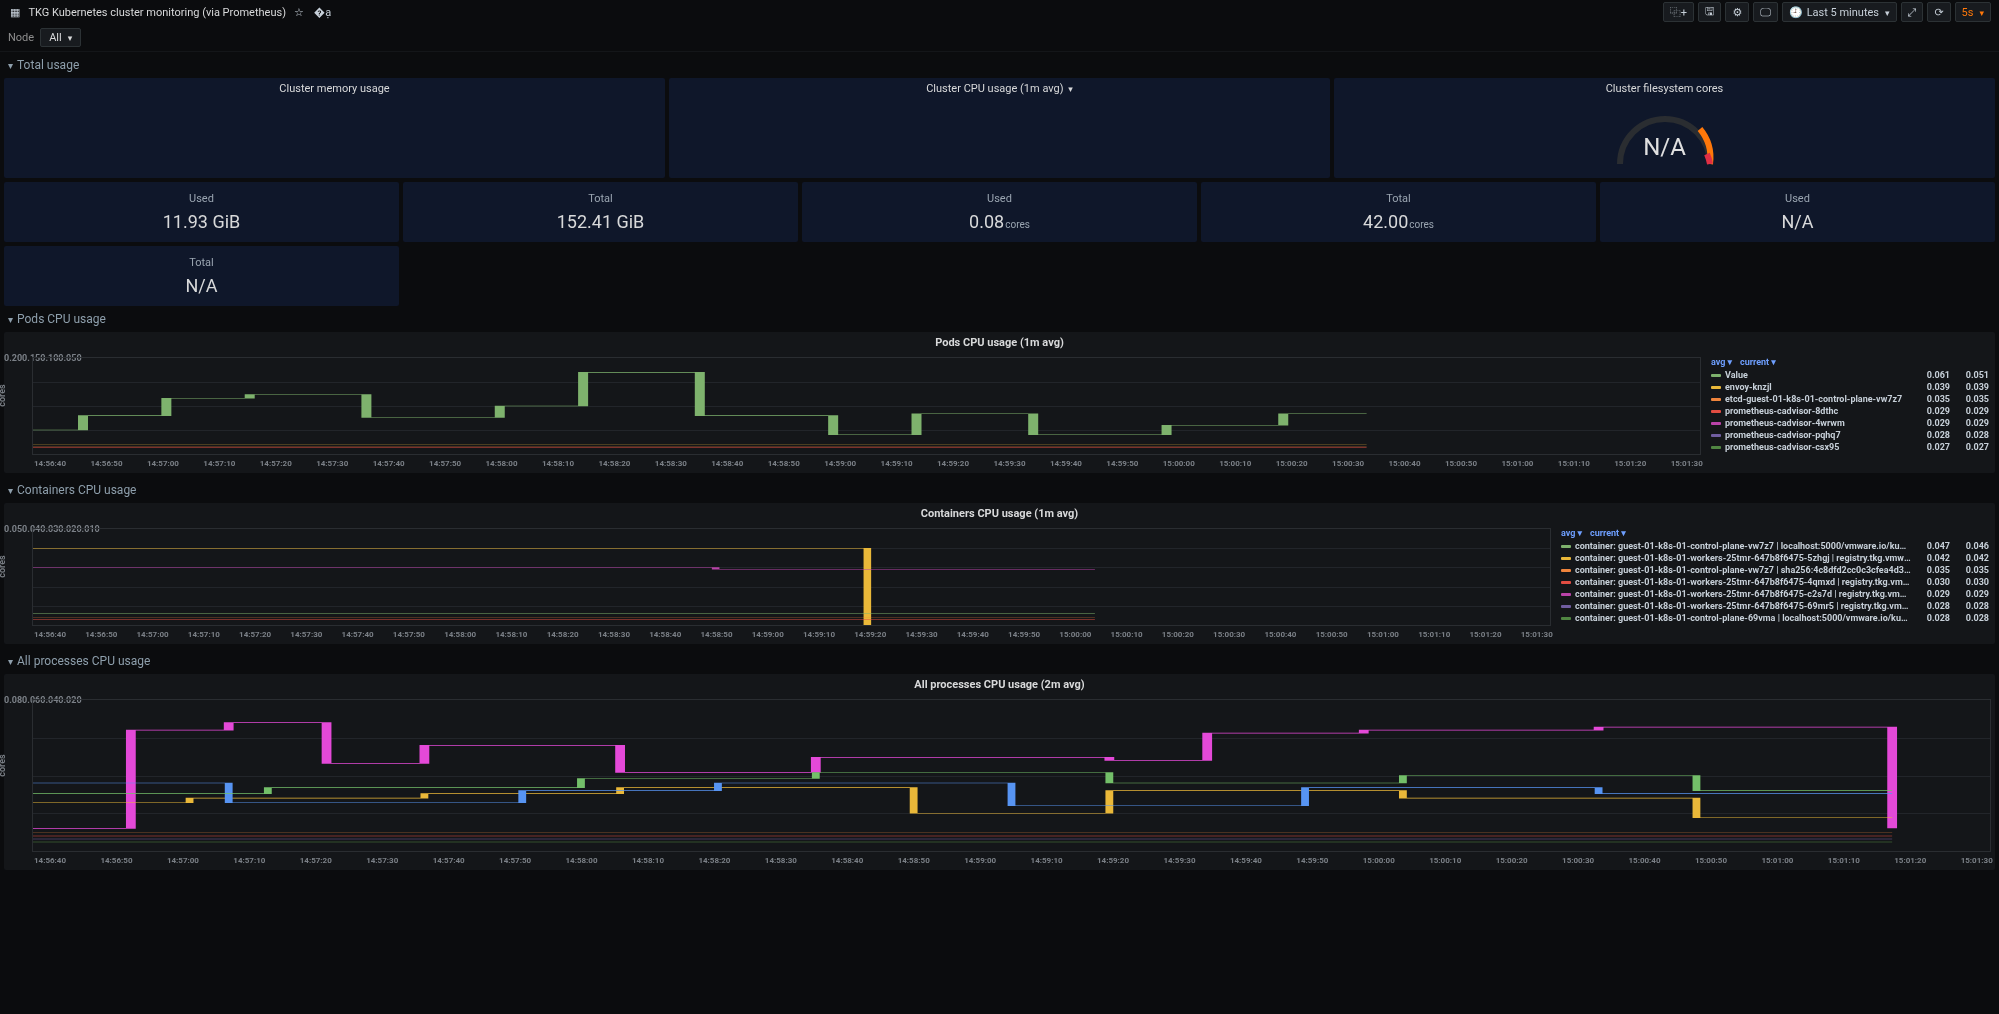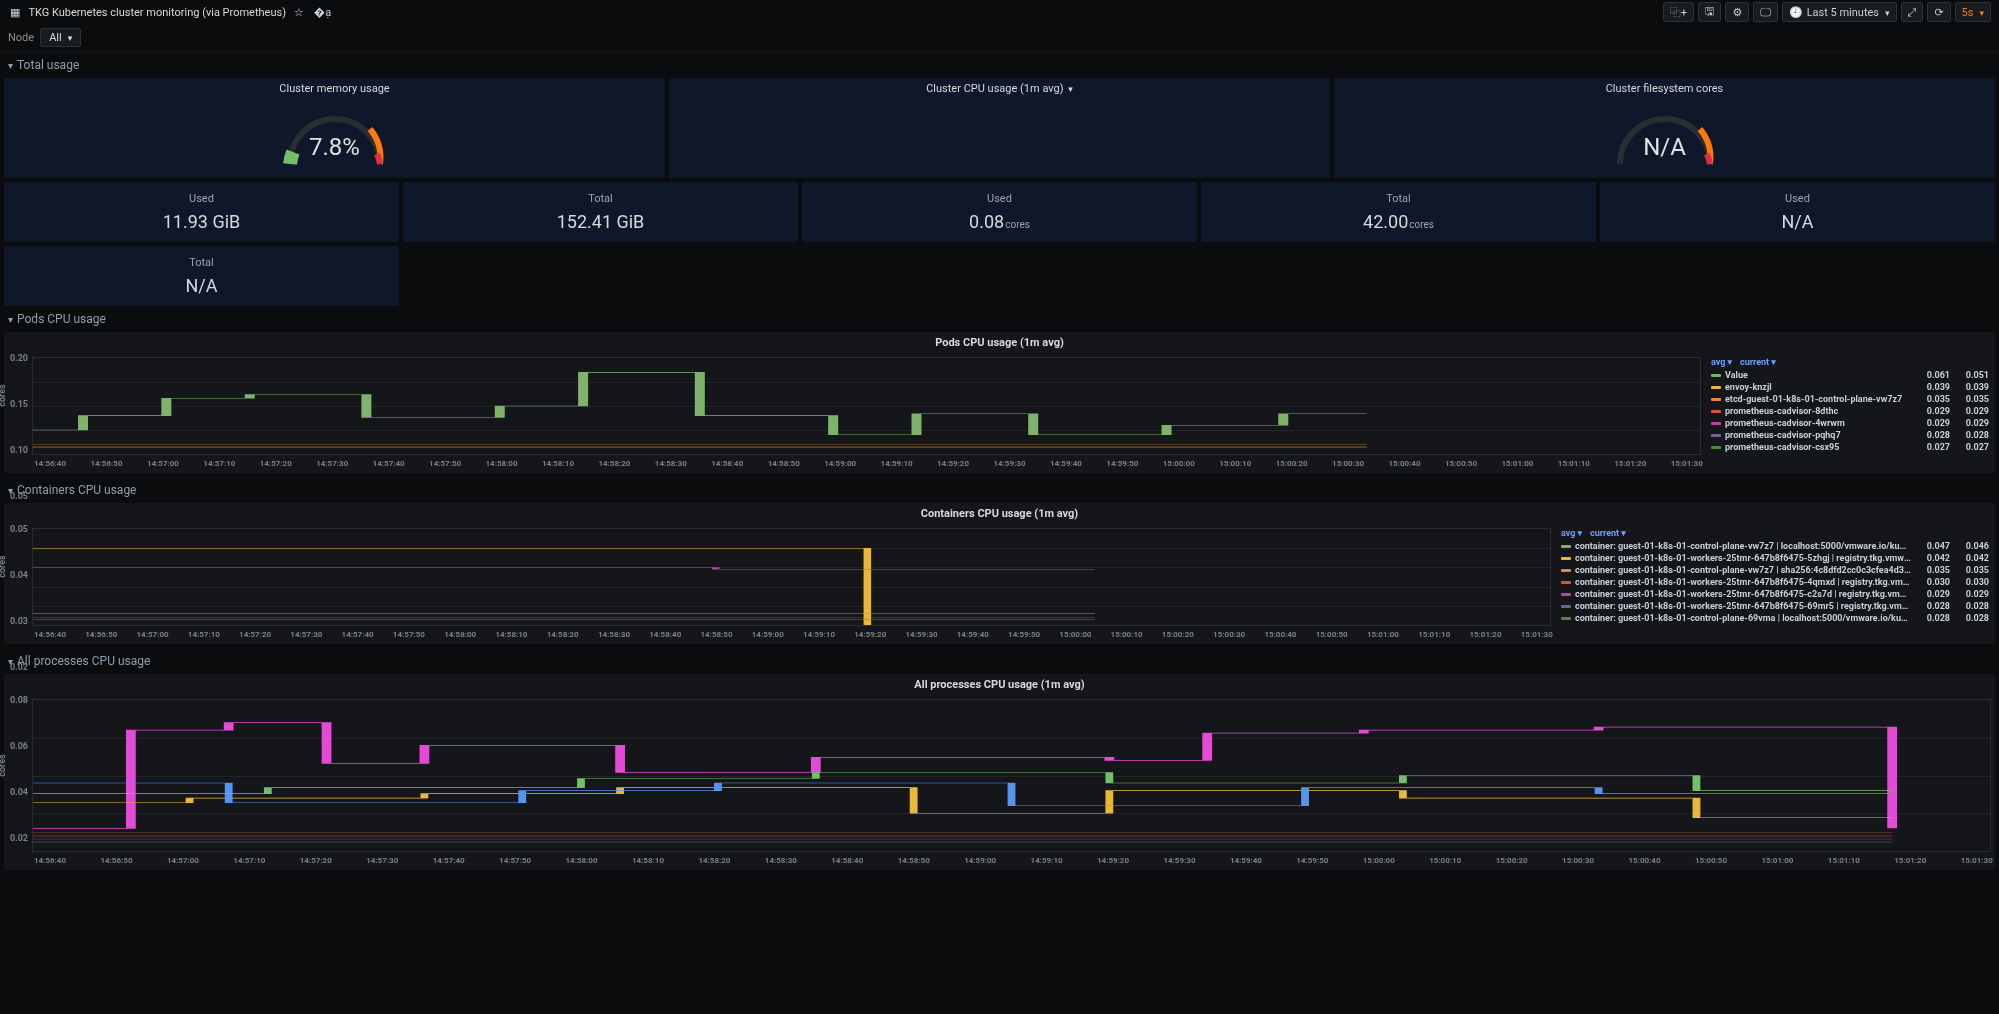--- a/index.html
+++ b/index.html
@@ -144,27 +144,25 @@
   font-size: 9px;
 }
 .legend-val { text-align: right; font-size: 9px; }
 .axis-y {
   position: absolute;
   left: 0;
   top: 0;
   bottom: 18px;
   width: 28px;
   display: flex;
-  flex-direction: column;
   justify-content: space-between;
   font-size: 9px;
   color: #7b8087;
   text-align: right;
   padding-right: 4px;
-  gap: 36px;
 }
 .axis-y-label {
   position: absolute;
   left: -2px;
   top: 50%;
   transform: rotate(-90deg) translateX(50%);
   transform-origin: left center;
   font-size: 9px;
   color: #7b8087;
 }
@@ -235,29 +233,20 @@
 </div>
 
 <div class="row-header">
   <span class="chev">▾</span>
   <span>Total usage</span>
 </div>
 
 <div class="panel-row three">
   <div class="panel gauge-panel">
     <div class="panel-title">Cluster memory usage</div>
-    <div class="gauge-body">
-      <svg class="gauge-svg" width="120" height="70" viewBox="0 0 120 70">
-        <path d="M 15 60 A 45 45 0 0 1 105 60" stroke="#2a2d31" stroke-width="6" fill="none"></path>
-        <path d="M 15 60 A 45 45 0 0 1 18 48" stroke="#73BF69" stroke-width="14" fill="none"></path>
-        <path d="M 95 25 A 45 45 0 0 1 105 60" stroke="#FF780A" stroke-width="6" fill="none"></path>
-        <path d="M 102 50 A 45 45 0 0 1 105 60" stroke="#E02F44" stroke-width="6" fill="none"></path>
-      </svg>
-      <span class="gauge-value">7.8%</span>
-    </div>
   </div>
   <div class="panel gauge-panel">
     <div class="panel-title">
       <span>Cluster CPU usage (1m avg)</span>
       <span class="chevron-down"></span>
     </div>
   </div>
   <div class="panel gauge-panel">
     <div class="panel-title">Cluster filesystem cores</div>
     <div class="gauge-body">
@@ -521,21 +510,21 @@
         </div>
       </div>
   </div>
 </div>
 
 <div class="row-header">
   <span class="chev">▾</span>
   <span>All processes CPU usage</span>
 </div>
 <div class="chart-panel">
-  <div class="chart-title">All processes CPU usage (1m avg)</div>
+  <div class="chart-title">All processes CPU usage (2m avg)</div>
   <div class="chart-body" style="height:175px">
     <div class="chart-plot">
       <div class="axis-y">
         <span>0.08</span>
         <span>0.06</span>
         <span>0.04</span>
         <span>0.02</span>
         <span>0</span>
       </div>
       <div class="axis-y-label">cores</div>

